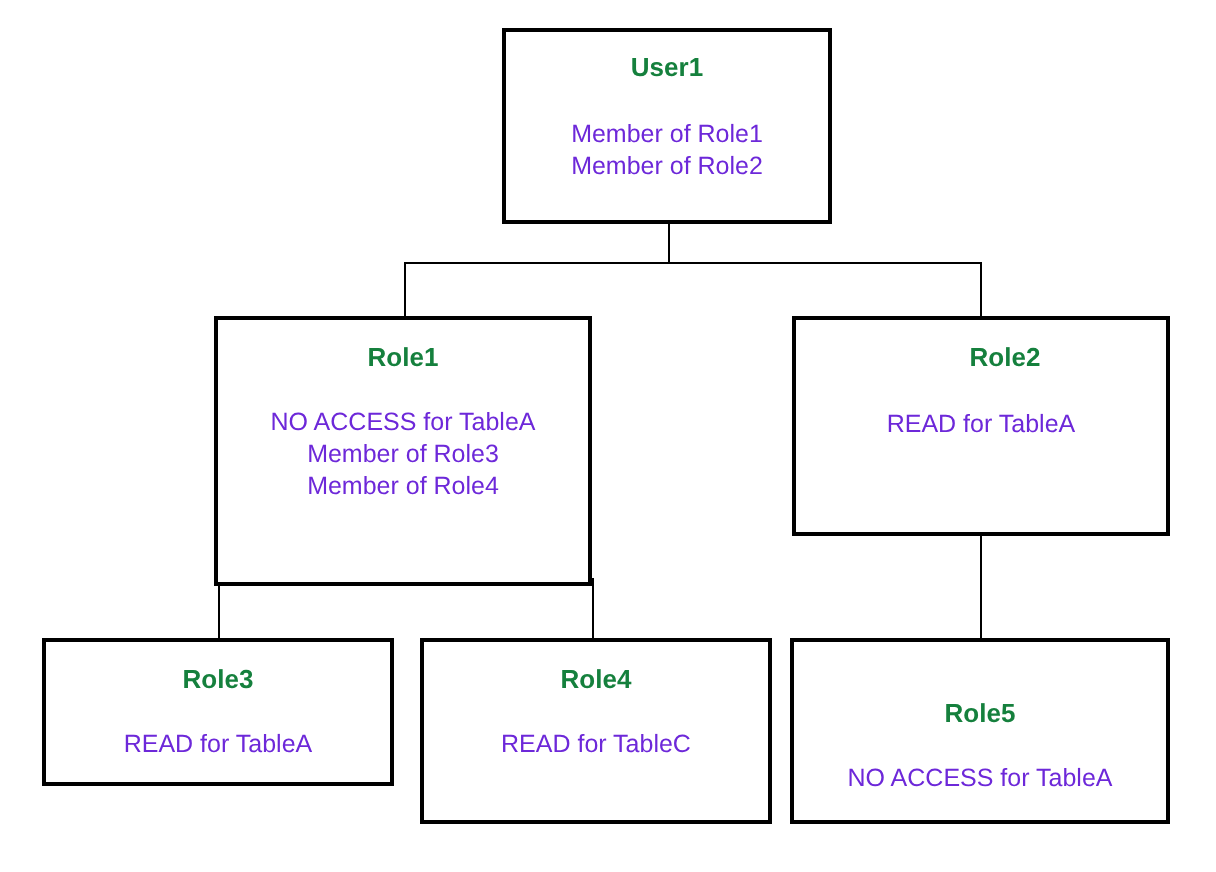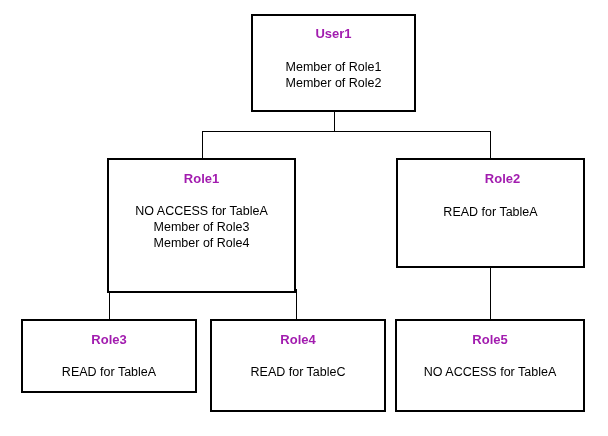--- a/index.html
+++ b/index.html
@@ -20,28 +20,28 @@
     position: absolute;
     box-sizing: border-box;
     background: #ffffff;
     border: 2px solid #000000;
     text-align: center;
     z-index: 2;
   }
   .node-title {
     font-weight: bold;
     font-size: 13px;
-    color: #a21caf;
+    color: #15803d;
     line-height: 15px;
     white-space: nowrap;
   }
   .node-lines {
     font-weight: normal;
     font-size: 12.5px;
-    color: #000000;
+    color: #6d28d9;
     line-height: 16px;
     white-space: nowrap;
   }
   .node-line { display: block; }
 
   
   #node-user1   { left: 251px; top: 14px;  width: 165px; height: 98px; }
   #node-user1 .node-title { margin-top: 10px; }
   #node-user1 .node-lines { margin-top: 18px; }
 
@@ -55,21 +55,21 @@
 
   #node-role3   { left: 21px;  top: 319px; width: 176px; height: 74px; }
   #node-role3 .node-title { margin-top: 11px; }
   #node-role3 .node-lines { margin-top: 17px; }
 
   #node-role4   { left: 210px; top: 319px; width: 176px; height: 93px; }
   #node-role4 .node-title { margin-top: 11px; }
   #node-role4 .node-lines { margin-top: 17px; }
 
   #node-role5   { left: 395px; top: 319px; width: 190px; height: 93px; }
-  #node-role5 .node-title { margin-top: 11px; }
+  #node-role5 .node-title { margin-top: 28px; }
   #node-role5 .node-lines { margin-top: 17px; }
 
   
   .conn {
     position: absolute;
     background: #000000;
     z-index: 1;
   }
   .conn-v { width: 1px; }
   .conn-h { height: 1px; }

